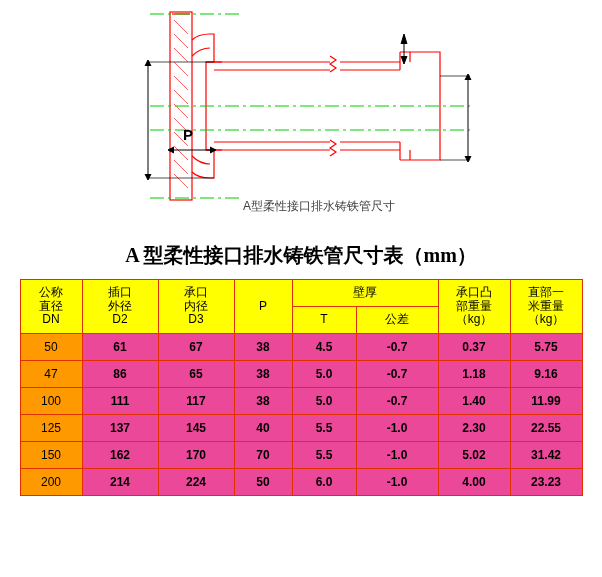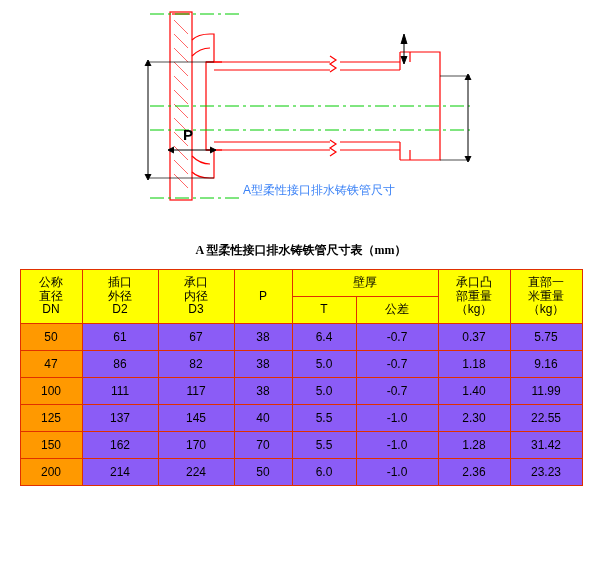--- a/index.html
+++ b/index.html
@@ -24,37 +24,37 @@
     position: relative;
     width: 602px;
     height: 232px;
   }
   .drawing svg {
     display: block;
   }
   .caption-drawing {
     position: absolute;
     left: 243px;
-    top: 182px;
+    top: 198px;
     font-size: 12px;
-    color: #3b82f6;
+    color: #404040;
     white-space: nowrap;
   }
   .p-label {
     position: absolute;
     left: 183px;
     top: 126px;
     font-size: 15px;
     font-weight: bold;
     color: #000;
   }
   
   .table-title {
     text-align: center;
-    font-size: 12px;
+    font-size: 20px;
     font-weight: bold;
     color: #000;
     margin-top: 10px;
     margin-bottom: 10px;
     font-family: "Liberation Serif", serif;
   }
   
   table.spec {
     border-collapse: collapse;
     margin: 0 auto;
@@ -76,21 +76,22 @@
     font-weight: normal;
     font-size: 12px;
     line-height: 1.15;
   }
   .hdr .under {
   }
   .dn-cell {
     background: #ff9900;
   }
   .data-cell {
-    background: #8b5cf6;
+    background: #ec4899;
+    font-weight: bold;
   }
 </style>
 </head>
 <body>
 
 <div class="page">
 
   <div class="drawing">
     <svg width="602" height="232" viewBox="0 0 602 232" xmlns="http://www.w3.org/2000/svg">
       <g stroke="#ff0000" stroke-width="1.2" fill="none">
@@ -213,29 +214,29 @@
         <th class="hdr">T</th>
         <th class="hdr">公差</th>
       </tr>
     </thead>
     <tbody>
       <tr>
         <td class="dn-cell">50</td>
         <td class="data-cell">61</td>
         <td class="data-cell">67</td>
         <td class="data-cell">38</td>
-        <td class="data-cell">6.4</td>
+        <td class="data-cell">4.5</td>
         <td class="data-cell">-0.7</td>
         <td class="data-cell">0.37</td>
         <td class="data-cell">5.75</td>
       </tr>
       <tr>
         <td class="dn-cell">47</td>
         <td class="data-cell">86</td>
-        <td class="data-cell">82</td>
+        <td class="data-cell">65</td>
         <td class="data-cell">38</td>
         <td class="data-cell">5.0</td>
         <td class="data-cell">-0.7</td>
         <td class="data-cell">1.18</td>
         <td class="data-cell">9.16</td>
       </tr>
       <tr>
         <td class="dn-cell">100</td>
         <td class="data-cell">111</td>
         <td class="data-cell">117</td>
@@ -255,29 +256,29 @@
         <td class="data-cell">2.30</td>
         <td class="data-cell">22.55</td>
       </tr>
       <tr>
         <td class="dn-cell">150</td>
         <td class="data-cell">162</td>
         <td class="data-cell">170</td>
         <td class="data-cell">70</td>
         <td class="data-cell">5.5</td>
         <td class="data-cell">-1.0</td>
-        <td class="data-cell">1.28</td>
+        <td class="data-cell">5.02</td>
         <td class="data-cell">31.42</td>
       </tr>
       <tr>
         <td class="dn-cell">200</td>
         <td class="data-cell">214</td>
         <td class="data-cell">224</td>
         <td class="data-cell">50</td>
         <td class="data-cell">6.0</td>
         <td class="data-cell">-1.0</td>
-        <td class="data-cell">2.36</td>
+        <td class="data-cell">4.00</td>
         <td class="data-cell">23.23</td>
       </tr>
     </tbody>
   </table>
 
 </div>
 
 </body></html>

